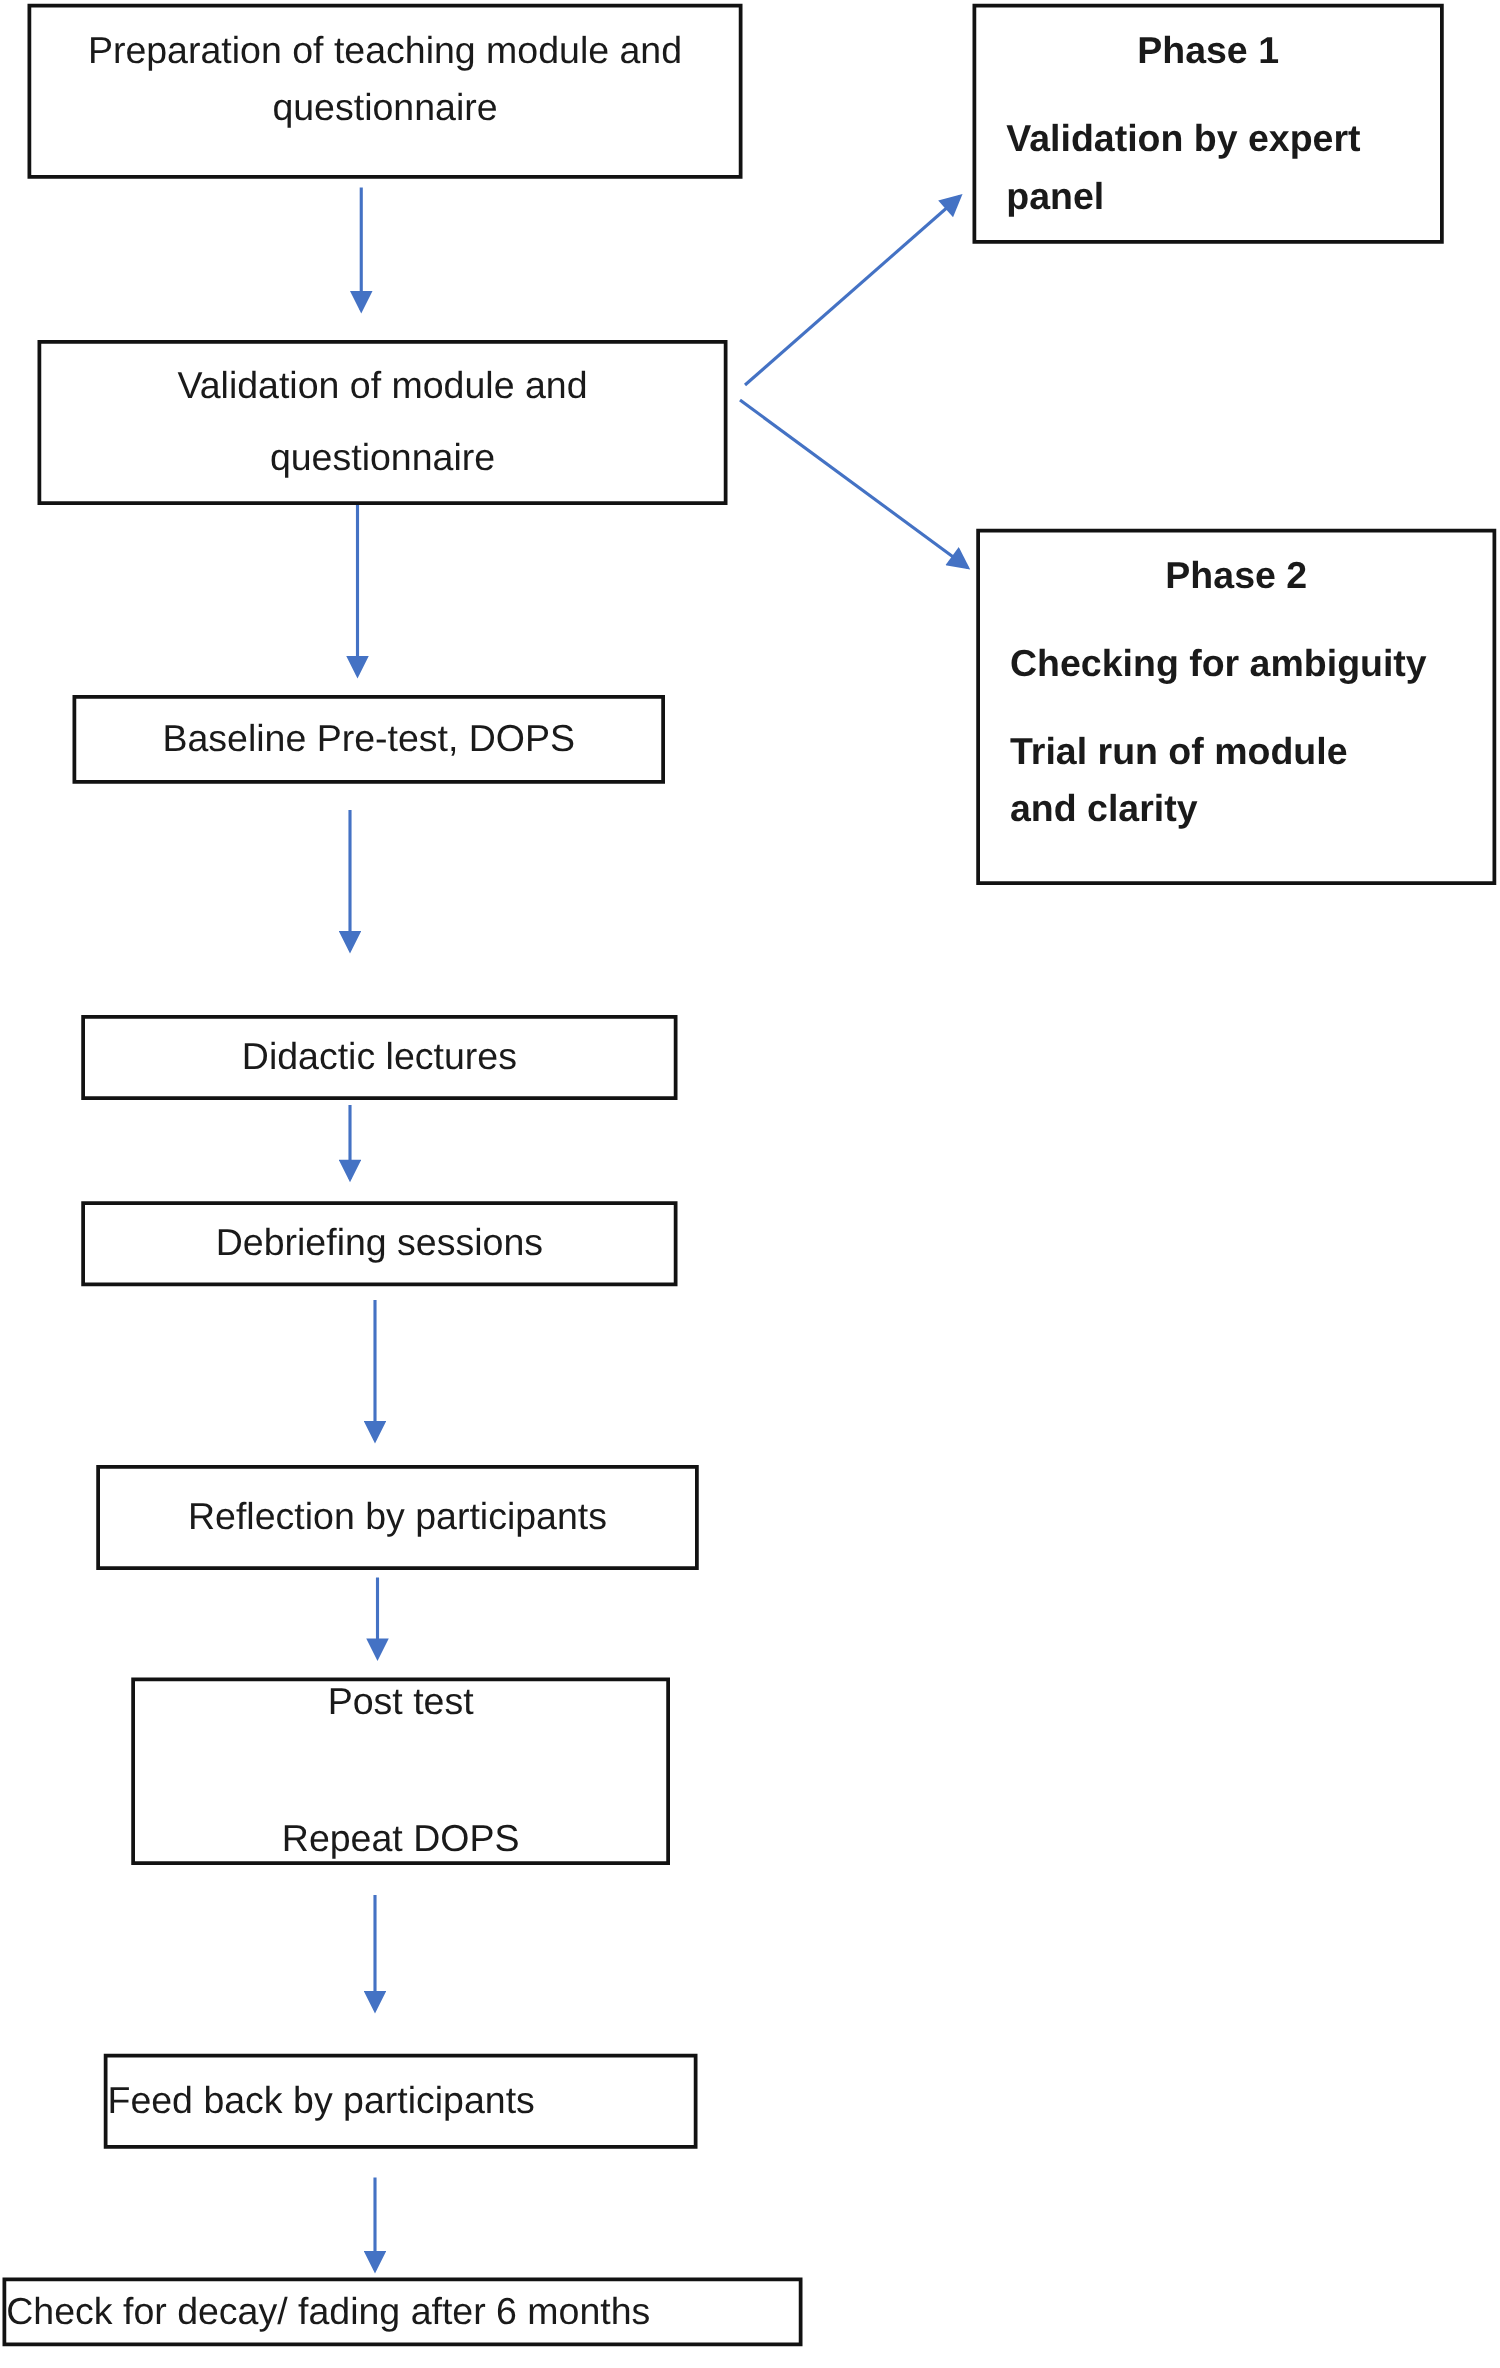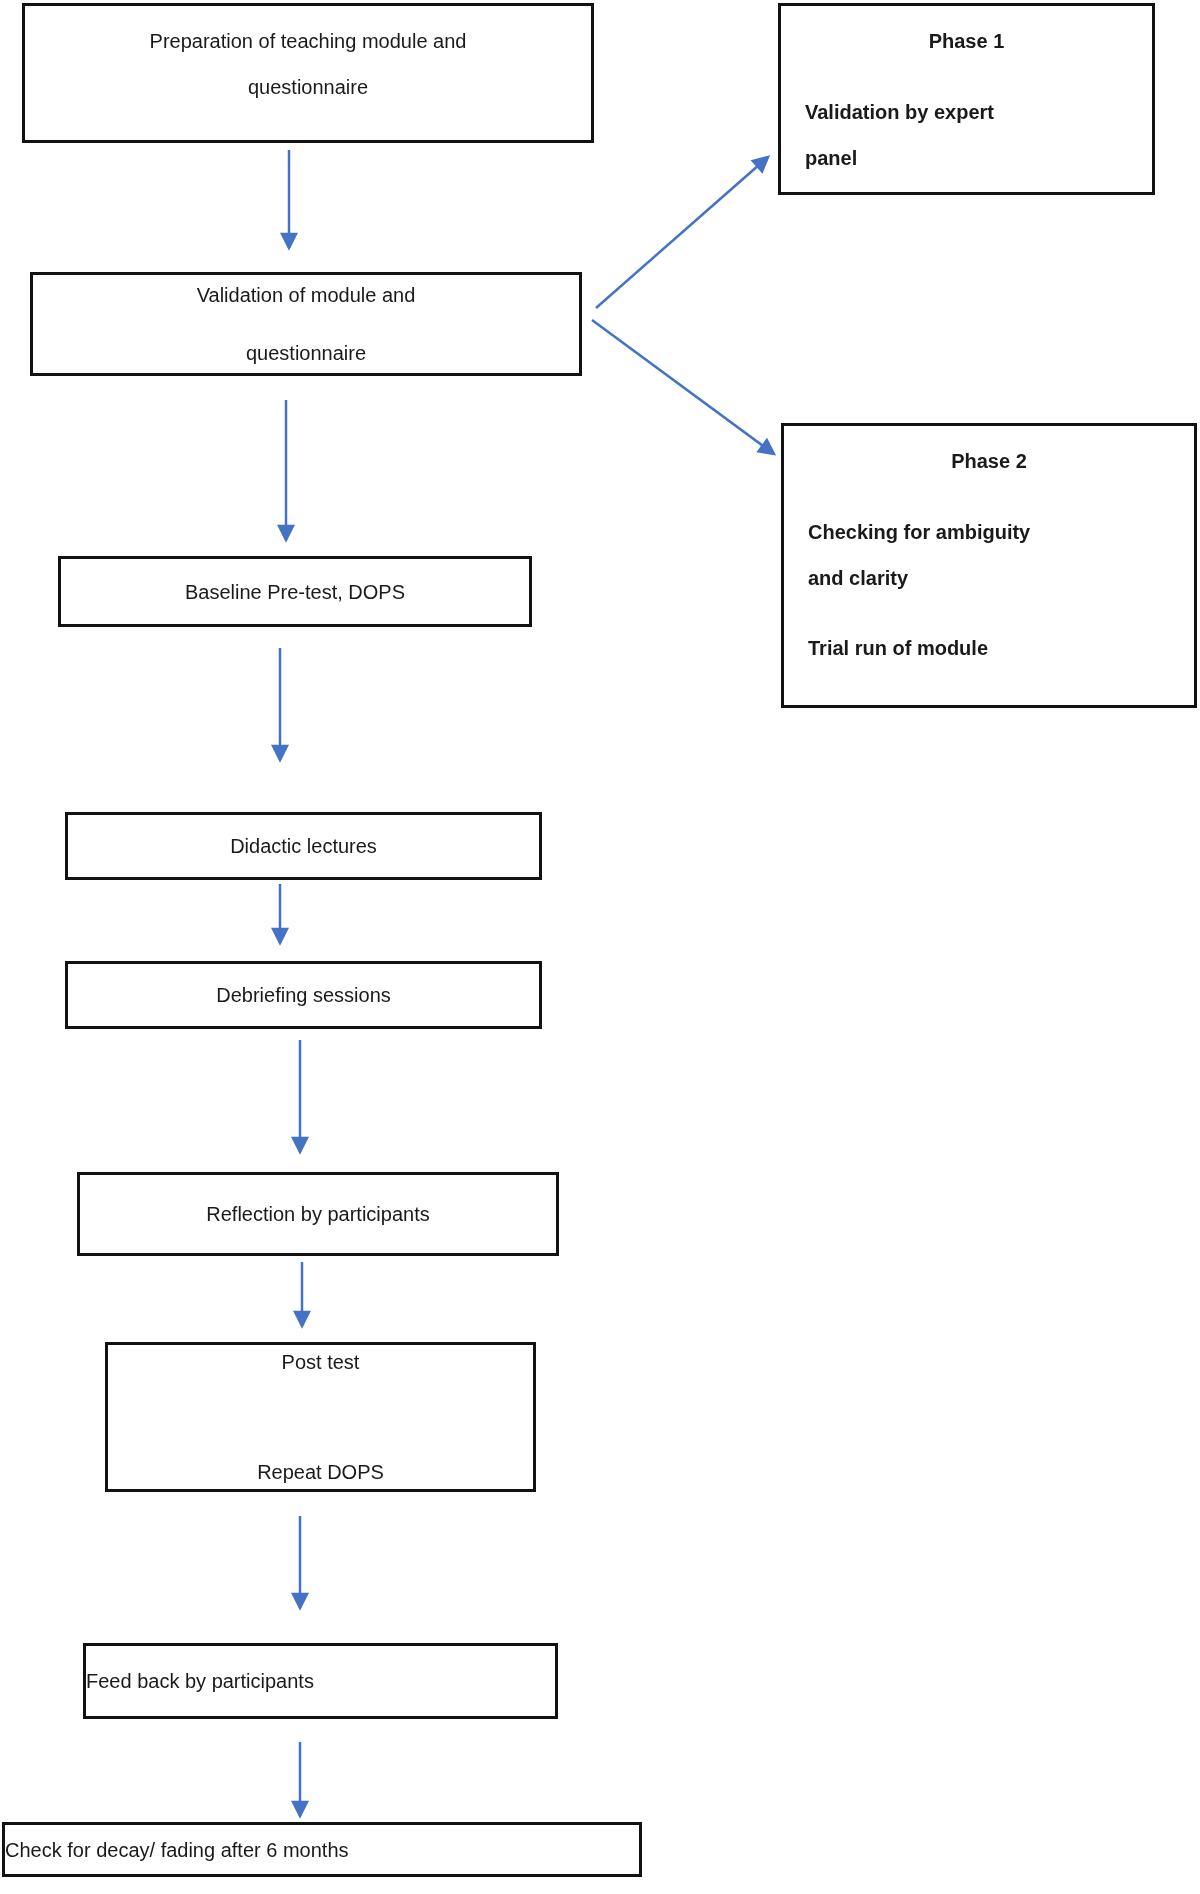--- a/index.html
+++ b/index.html
@@ -10,21 +10,21 @@
   }
   * { margin: 0; padding: 0; box-sizing: border-box; }
   html, body { background: var(--background); }
   .canvas {
     position: relative;
     width: 1200px;
     height: 1894px;
     background: var(--background);
     color: var(--text);
     font-family: "Liberation Sans", sans-serif;
-    font-size: 20px;
+    font-size: 30px;
     line-height: 46px;
     overflow: hidden;
   }
   .arrows {
     position: absolute;
     left: 0; top: 0;
     width: 1200px; height: 1894px;
     pointer-events: none;
   }
   .node {
@@ -42,21 +42,21 @@
   .node.phase { justify-content: flex-start; padding-top: 12px; }
   .phase .title { font-weight: bold; margin-bottom: 25px; }
   .phase .body-line { align-self: stretch; text-align: left; padding-left: 24px; white-space: nowrap; font-weight: bold; }
   .gap-top { margin-top: 24px; }
   
   .node.left-align { align-items: flex-start; text-align: left; }
 
   
   #node-prep        { left: 22px;  top: 3px;    width: 572px; height: 140px; padding-bottom: 18px; }
   #node-phase1      { left: 778px; top: 3px;    width: 377px; height: 192px; }
-  #node-validation  { left: 30px;  top: 272px;  width: 552px; height: 104px; line-height: 58px; }
+  #node-validation  { left: 30px;  top: 272px;  width: 552px; height: 132px; line-height: 58px; }
   #node-phase2      { left: 781px; top: 423px;  width: 416px; height: 285px; }
   #node-baseline    { left: 58px;  top: 556px;  width: 474px; height: 71px;  }
   #node-didactic    { left: 65px;  top: 812px;  width: 477px; height: 68px;  }
   #node-debriefing  { left: 65px;  top: 961px;  width: 477px; height: 68px;  }
   #node-reflection  { left: 77px;  top: 1172px; width: 482px; height: 84px;  }
   #node-posttest    { left: 105px; top: 1342px; width: 431px; height: 150px; gap: 32px; }
   #node-posttest .line + .line { margin-top: 32px; }
   #node-feedback    { left: 83px;  top: 1643px; width: 475px; height: 76px;  }
   #node-decay       { left: 2px;   top: 1822px; width: 640px; height: 55px;  }
   .arrow-line { stroke: var(--arrow); stroke-width: 2.5; }
@@ -96,22 +96,22 @@
   </div>
 
   <div class="node" id="node-validation">
     <div class="line">Validation of module and</div>
     <div class="line">questionnaire</div>
   </div>
 
   <div class="node phase" id="node-phase2">
     <div class="title">Phase 2</div>
     <div class="body-line">Checking for ambiguity</div>
+    <div class="body-line gap-top">Trial run of module</div>
     <div class="body-line">and clarity</div>
-    <div class="body-line gap-top">Trial run of module</div>
   </div>
 
   <div class="node" id="node-baseline">
     <div class="line">Baseline Pre-test, DOPS</div>
   </div>
 
   <div class="node" id="node-didactic">
     <div class="line">Didactic lectures</div>
   </div>
 

